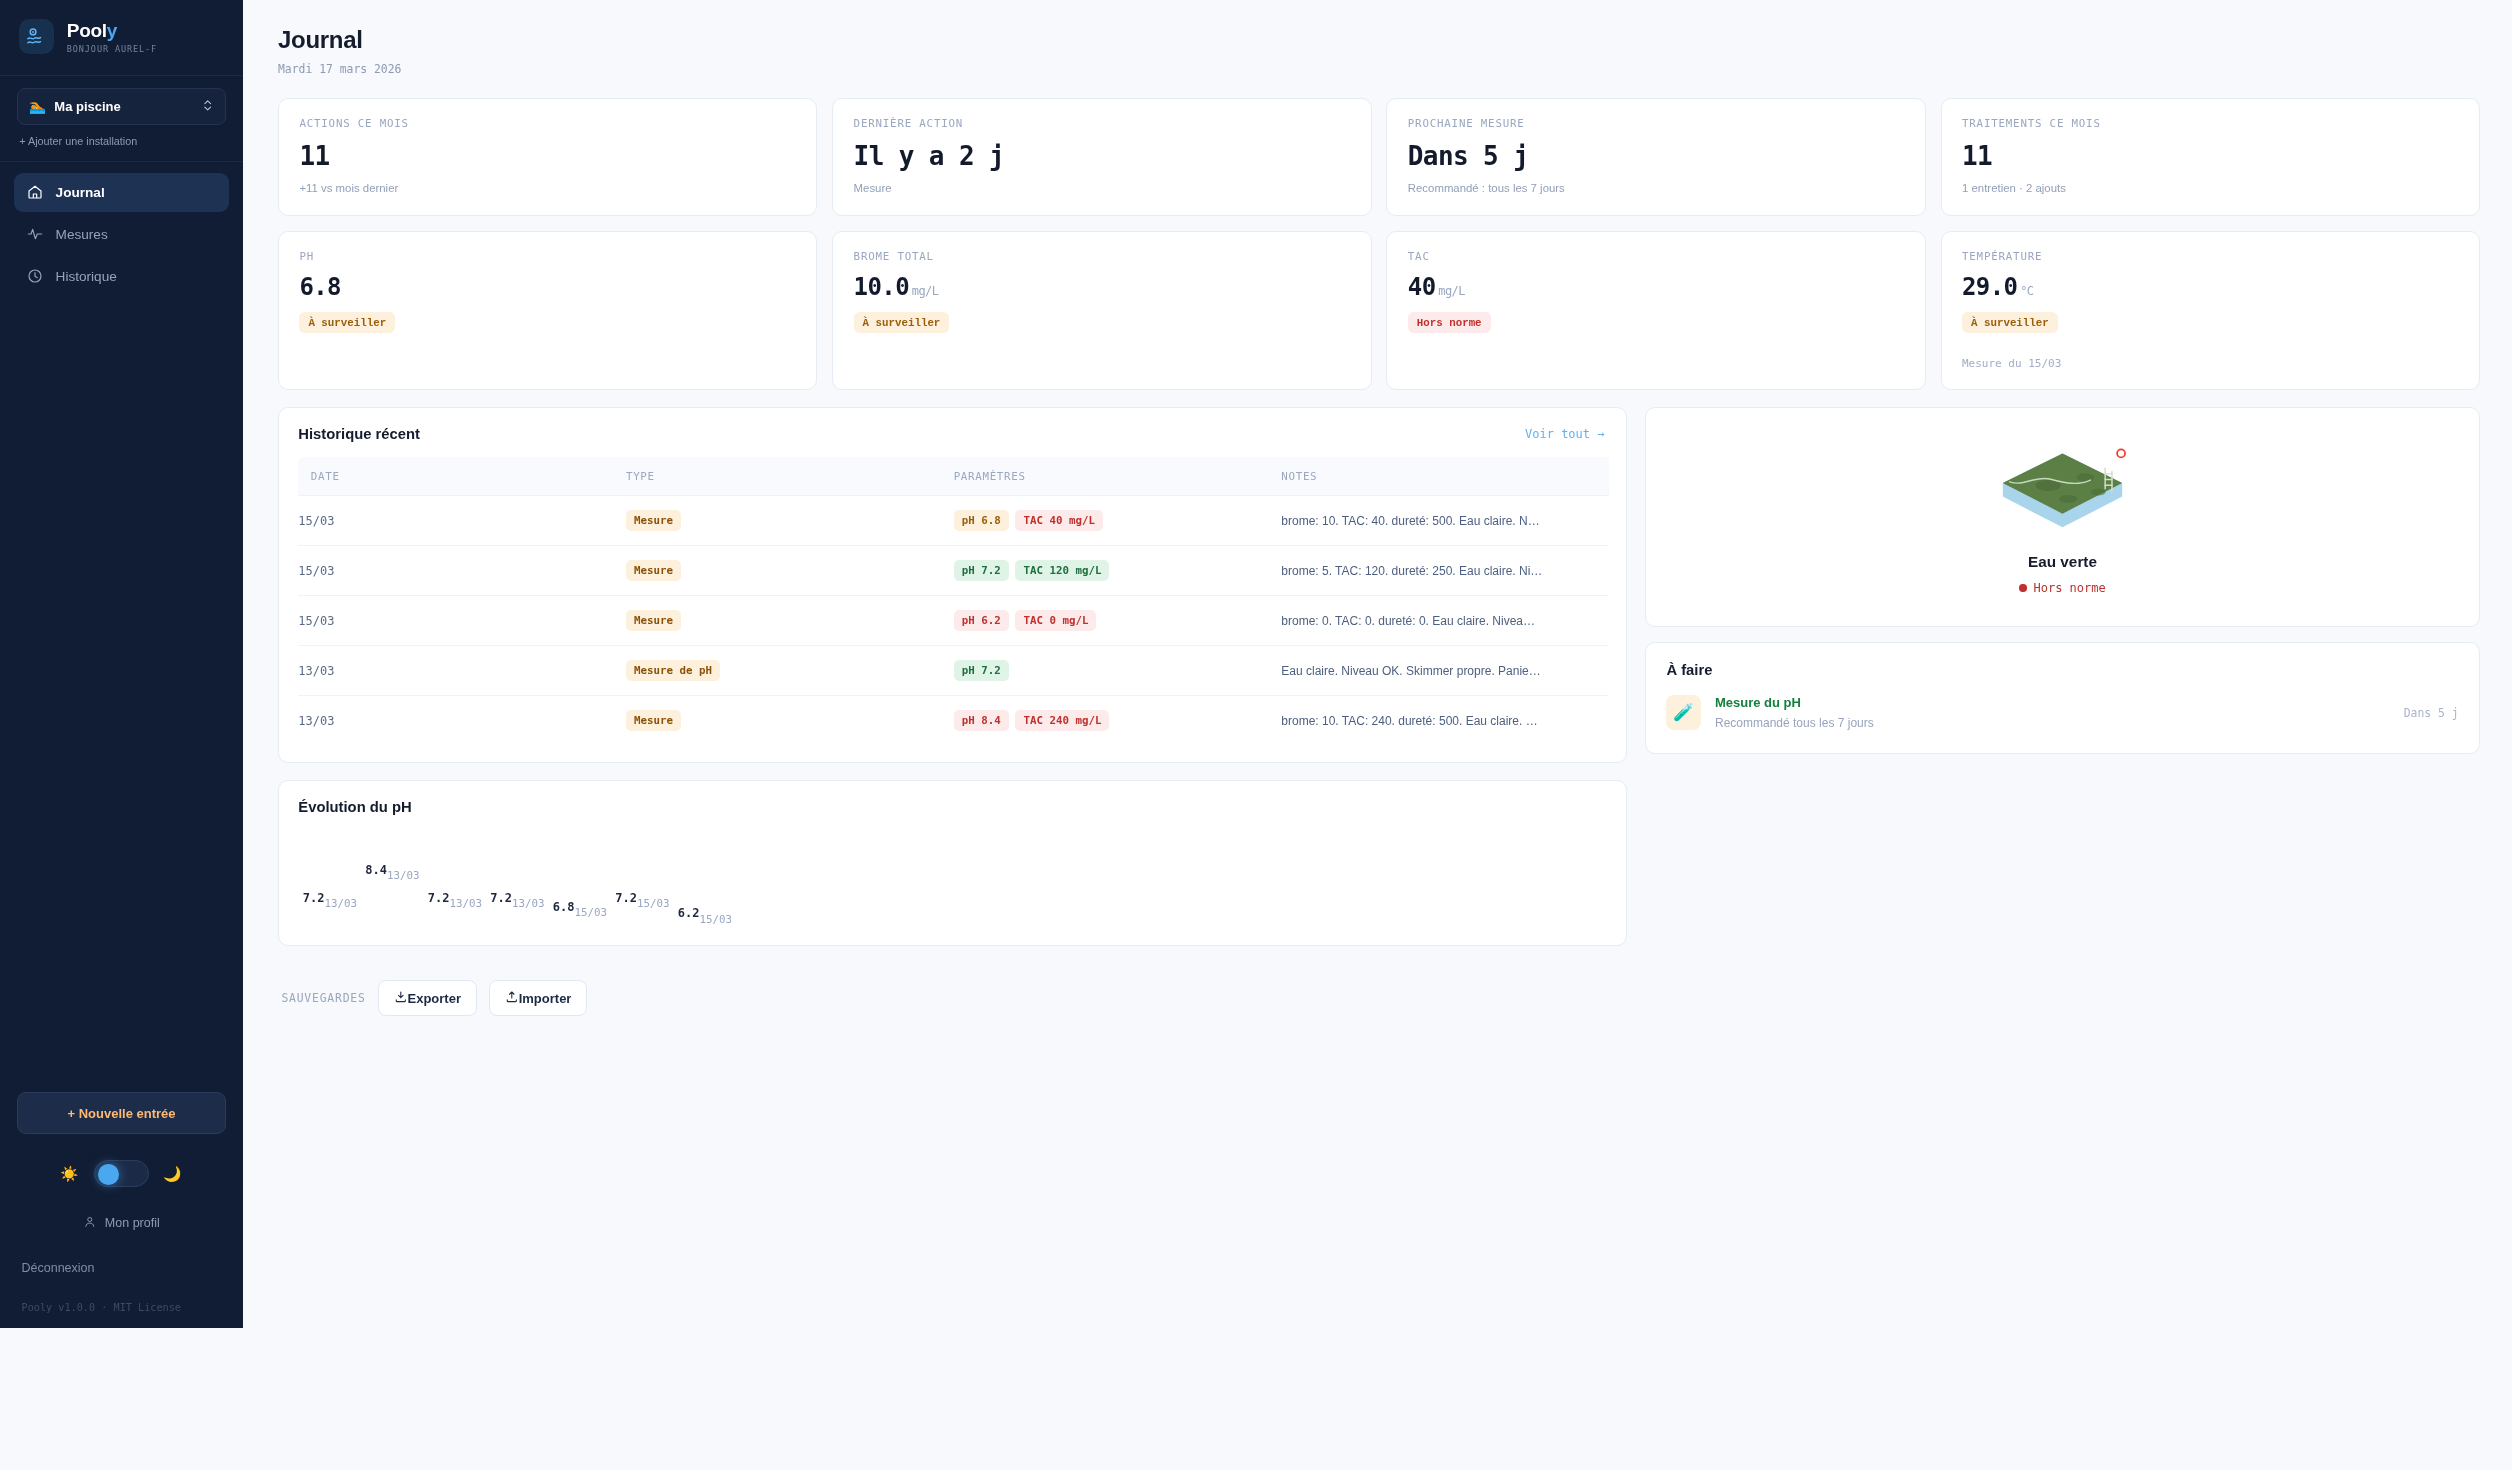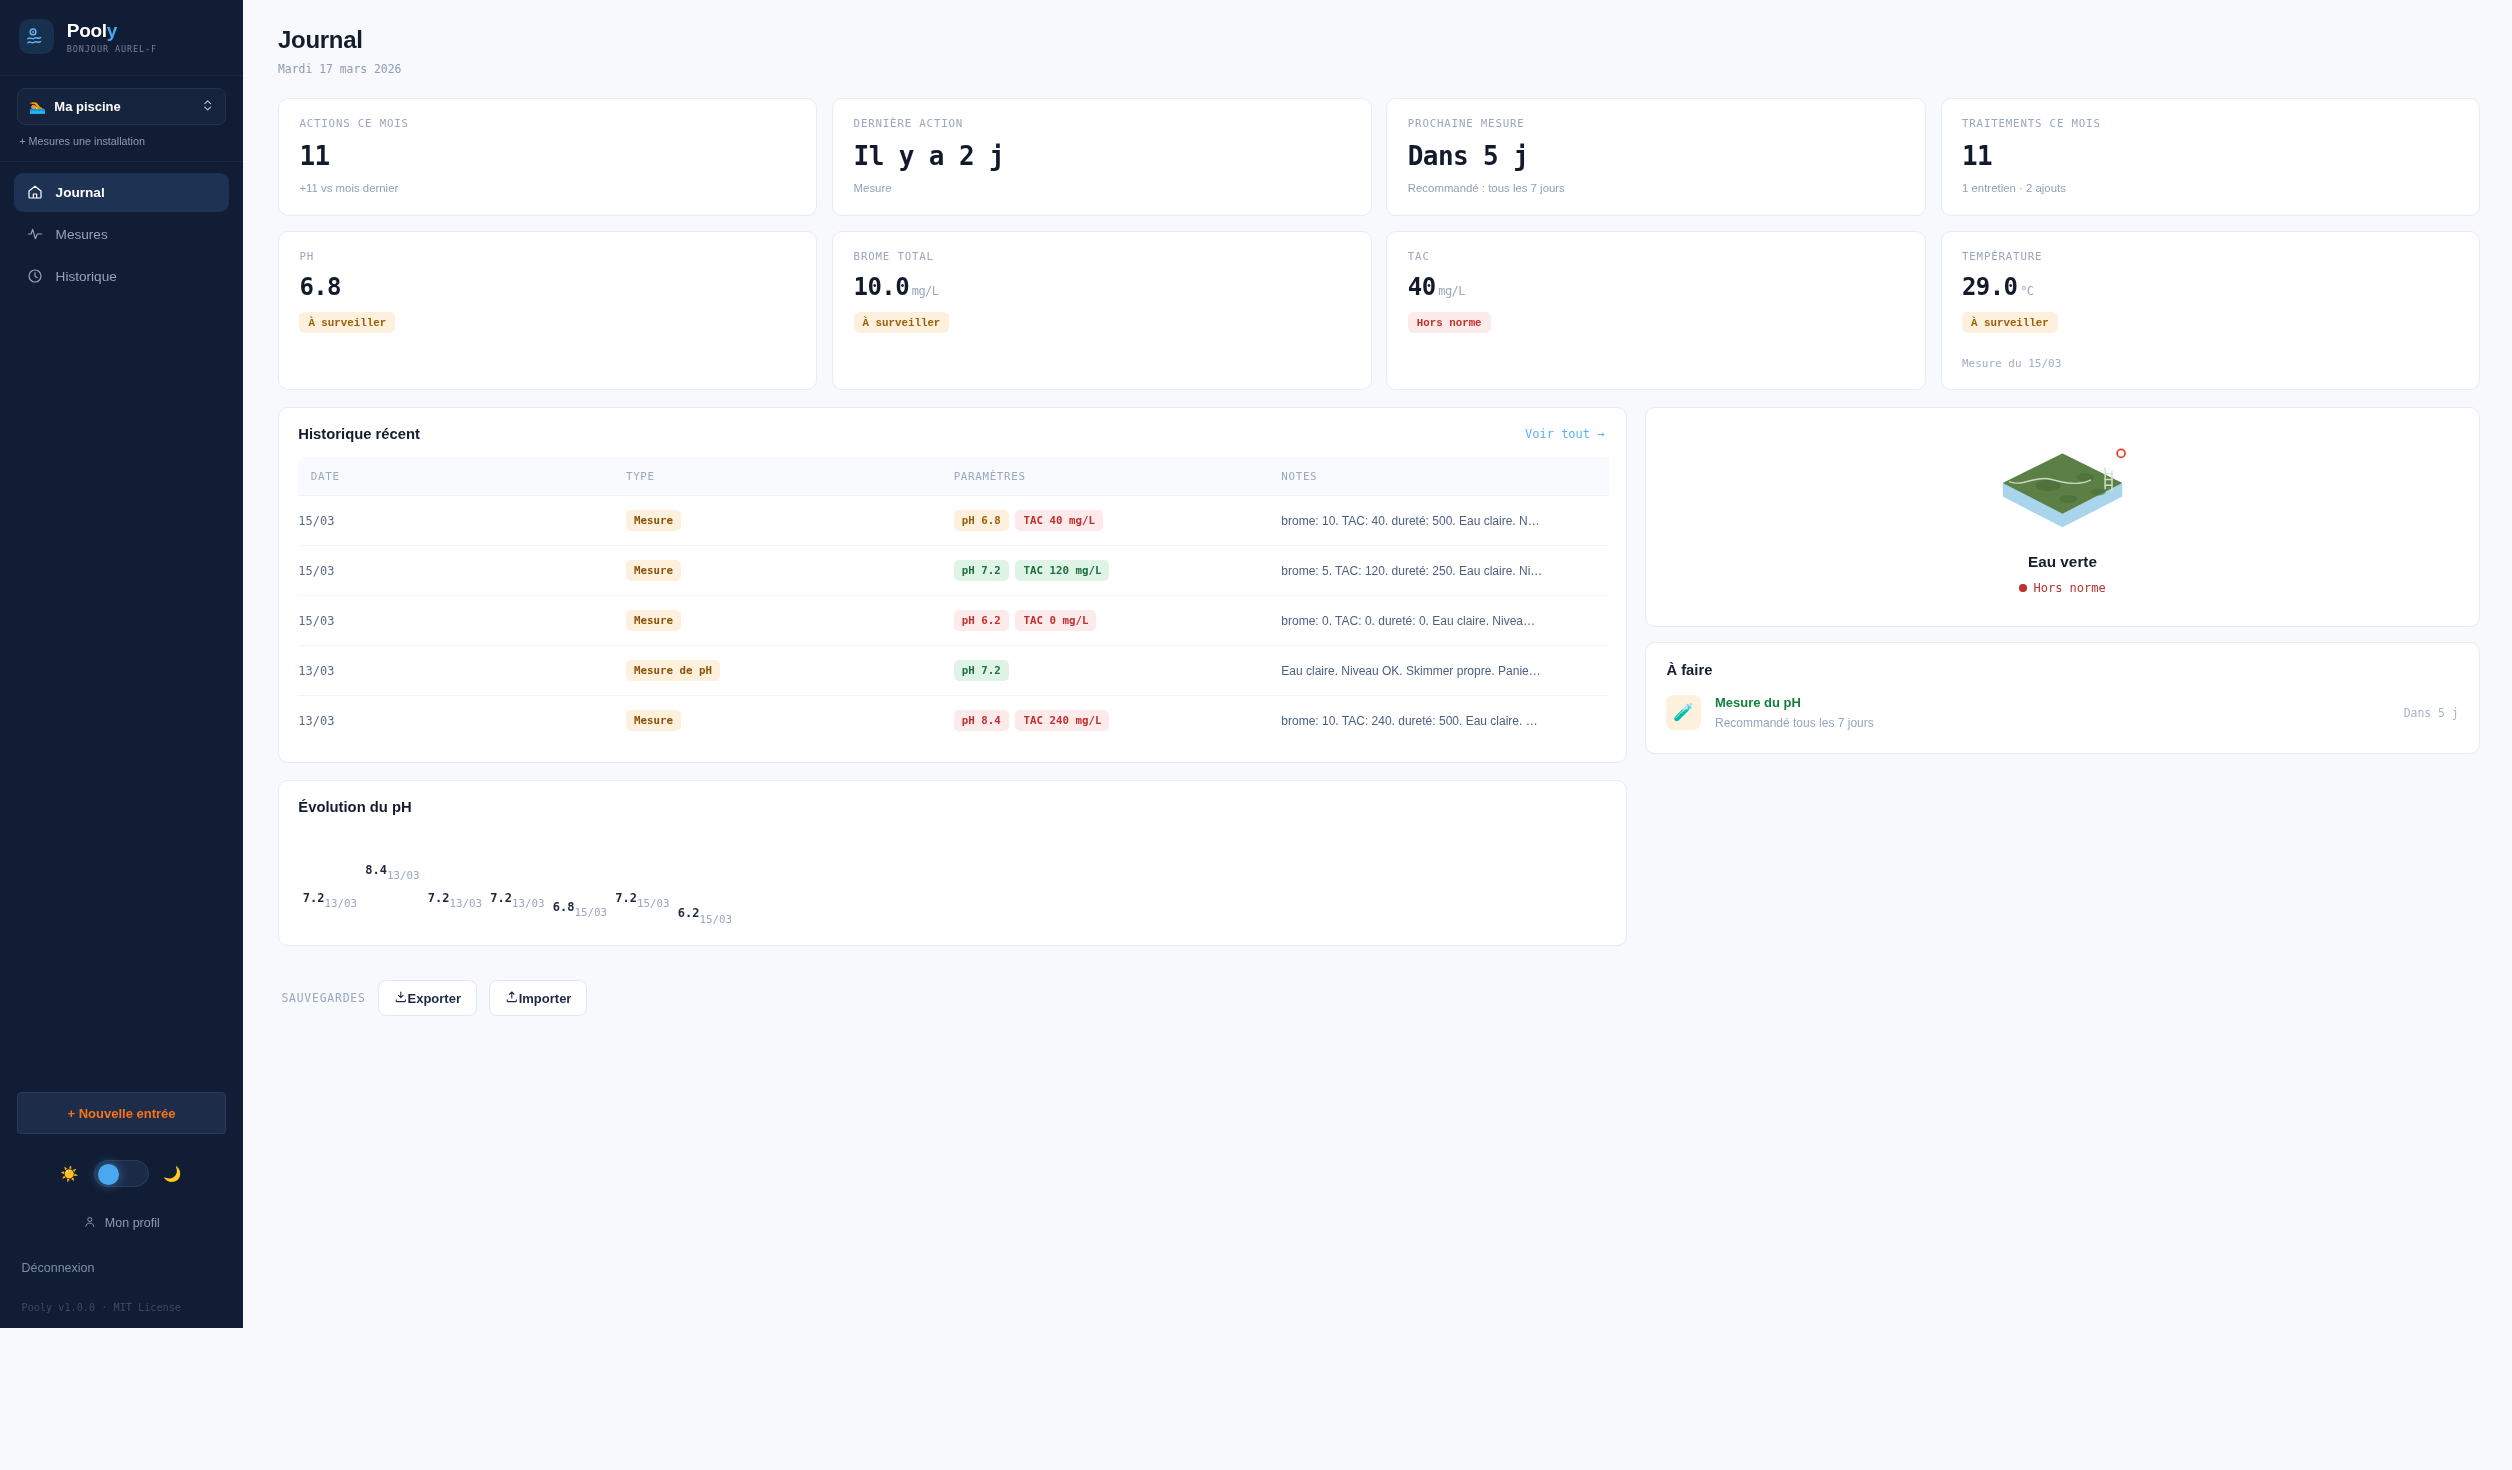--- a/index.html
+++ b/index.html
@@ -55,22 +55,22 @@
     display: flex; align-items: center; gap: 12.5px;
     padding: 10.8px 12.5px; border-radius: 9px;
     font-size: 13.6px; color: #96a3ba; cursor: pointer;
   }
   .nav-item.active { background: #1e3254; color: #ffffff; font-weight: 600; }
   .nav-icon { width: 17px; height: 17px; display: flex; align-items: center; justify-content: center; flex: 0 0 17px; }
 
   .sb-bottom { margin-top: auto; padding: 0 17px 14.8px 17px; display: flex; flex-direction: column; align-items: center; }
   .new-entry-btn {
     width: 100%; background: #1d2c48; border: 0.6px solid #2a3b5c;
-    border-radius: 4px; padding: 12.5px 0;
-    color: #f97316; font-size: 13px; font-weight: 700;
+    border-radius: 9px; padding: 12.5px 0;
+    color: #fdba74; font-size: 13px; font-weight: 700;
     cursor: pointer; text-align: center;
   }
   .theme-row { display: flex; align-items: center; justify-content: center; gap: 14.8px; margin-top: 26px; }
   .theme-row .emoji { font-size: 14.8px; }
   .toggle {
     width: 55px; height: 27px; border-radius: 13.6px;
     background: #1b2b47; border: 0.6px solid #2b3d5e;
     position: relative; cursor: pointer;
   }
   .toggle .knob {
@@ -223,21 +223,21 @@
         <span class="emoji">🏊</span>
         <span class="label">Ma piscine</span>
         <span class="chev">
           <svg width="11.4" height="14.8" viewBox="0 0 20 26" fill="none">
             <path d="M5 10l5-5 5 5M5 16l5 5 5-5" stroke="#b6c2d6" stroke-width="2" stroke-linecap="round" stroke-linejoin="round"></path>
           </svg>
         </span>
       </div>
     </div>
 
-    <div class="add-install">+ Mesures une installation</div>
+    <div class="add-install">+ Ajouter une installation</div>
 
     <div class="sb-sep"></div>
 
     <nav class="nav">
       <div class="nav-item active">
         <span class="nav-icon">
           <svg width="16" height="16" viewBox="0 0 24 24" fill="none">
             <path d="M3 10.5L12 3.5l9 7V20a1 1 0 01-1 1H4a1 1 0 01-1-1v-9.5z" stroke="#ffffff" stroke-width="1.8" stroke-linejoin="round"></path>
             <path d="M9.5 21v-6h5v6" stroke="#ffffff" stroke-width="1.8" stroke-linejoin="round"></path>
           </svg>

